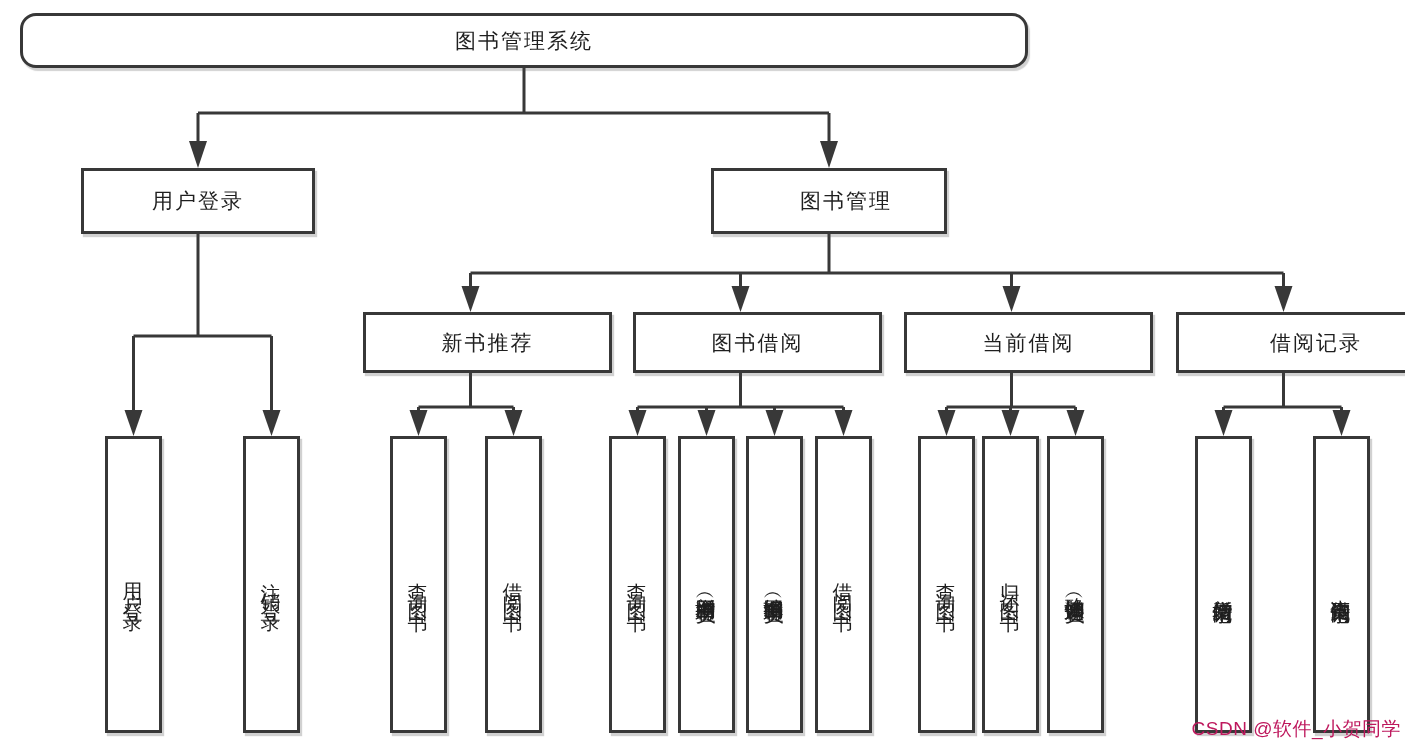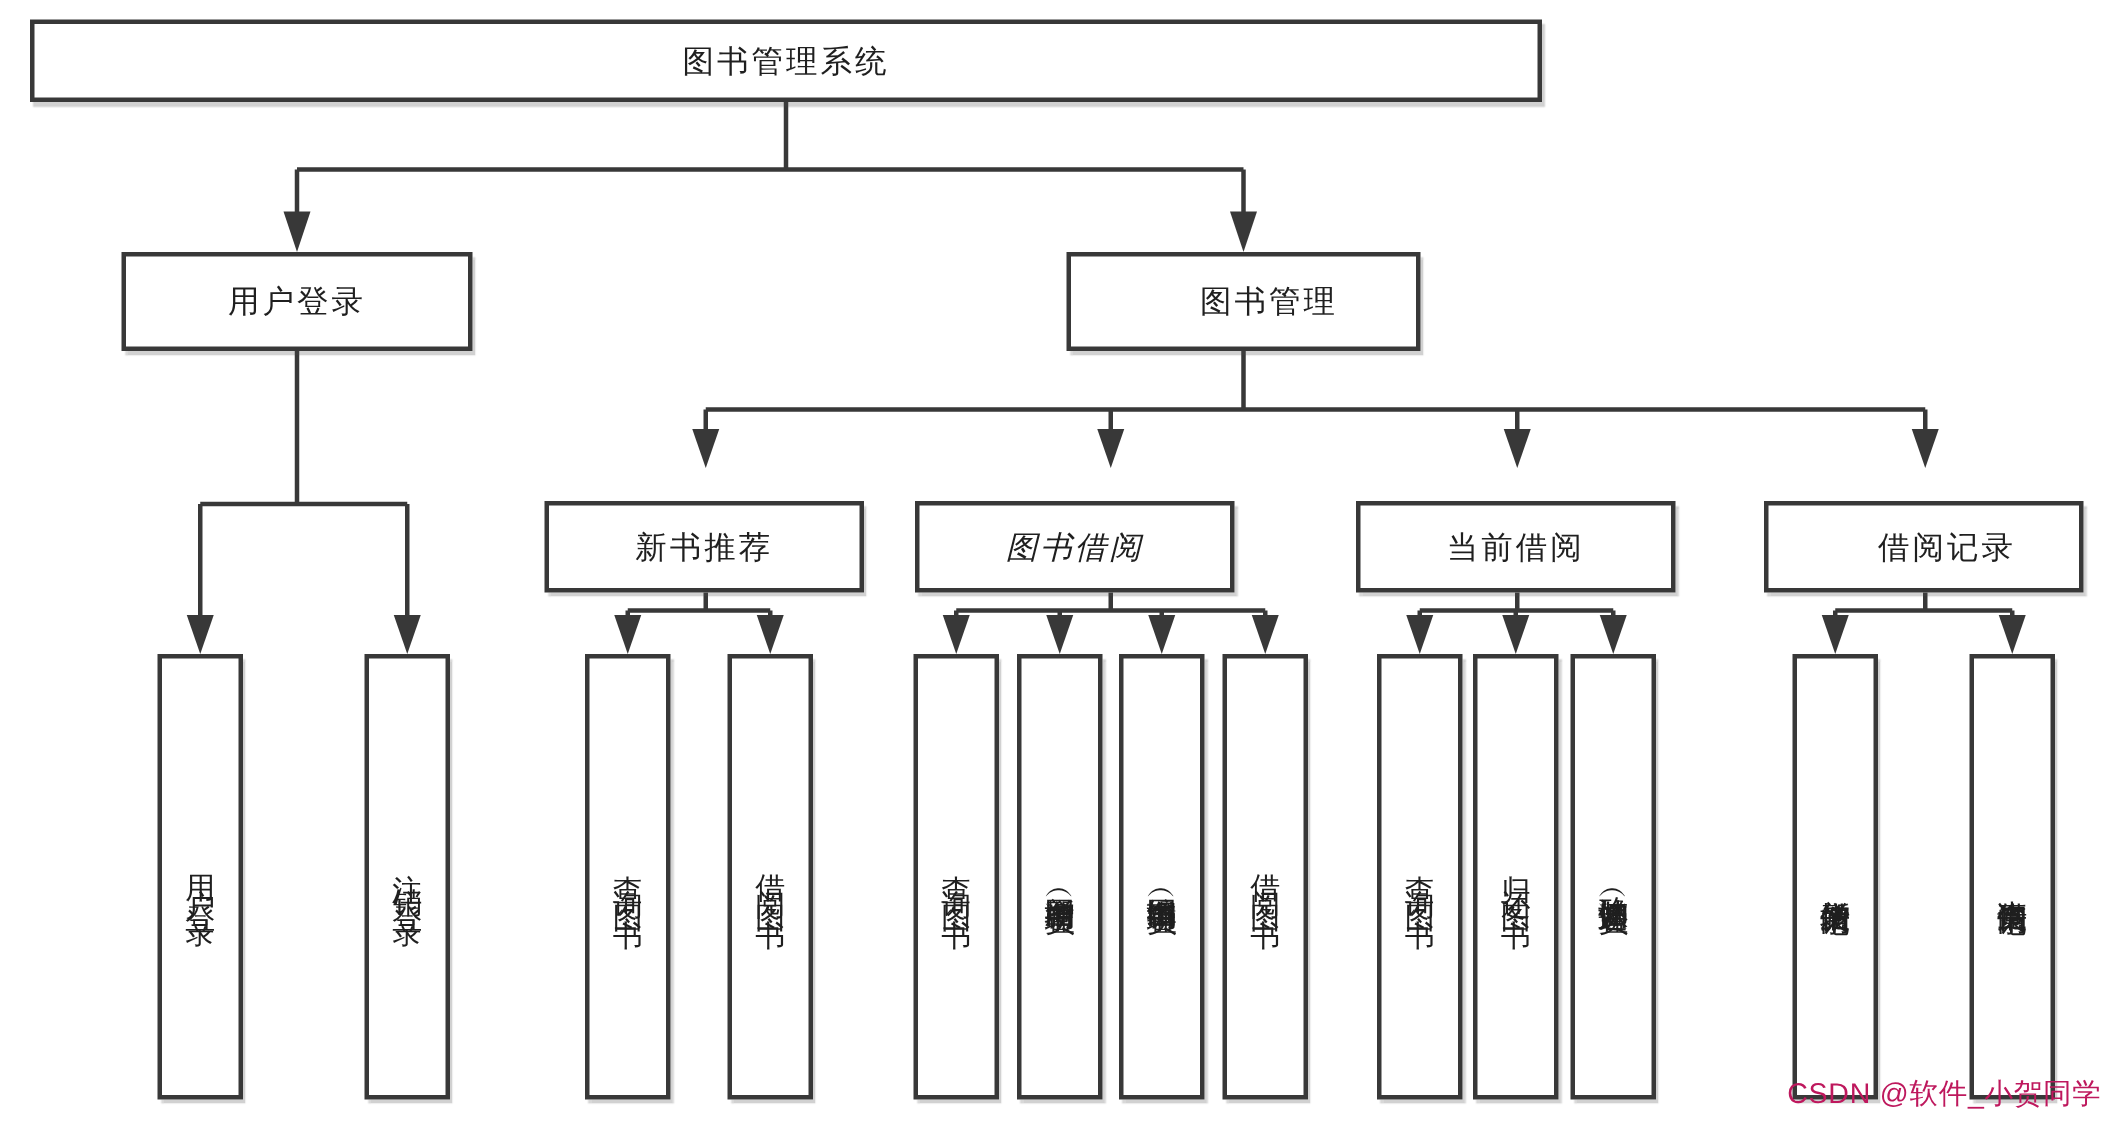--- a/index.html
+++ b/index.html
@@ -15,26 +15,26 @@
     position:absolute;
     box-sizing:border-box;
     background:#ffffff;
     border:3px solid #383838;
     color:#1f1f1f;
     display:flex;align-items:center;justify-content:center;
     z-index:2;
     box-shadow:2px 3px 1px rgba(70,70,70,0.25);
   }
   .hbox{font-size:21px;letter-spacing:2px;}
-  .root{left:20px;top:13px;width:1008px;height:55px;}
+  .root{left:20px;top:13px;width:1008px;height:55px;border-radius:16px;}
   .l2a{left:81px;top:168px;width:234px;height:66px;}
   .l2b{left:711px;top:168px;width:236px;height:66px;padding-left:34px;}
-  .r3{top:312px;width:213px;height:61px;margin-top:22px;}
+  .r3{top:312px;width:249px;height:61px;}
   .r3a{left:363px;}
-  .r3b{left:610px;font-style:italic;}
+  .r3b{left:633px;}
   .r3c{left:904px;}
   .r3d{left:1176px;padding-left:31px;}
   .leaf{
     top:436px;width:57px;height:297px;
     writing-mode:vertical-rl;text-orientation:mixed;
     font-size:20px;letter-spacing:10px;
     padding-top:4px;
   }
   .leaf.tight{letter-spacing:1px;font-size:20px;}
   .lf1{left:105px;}  .lf2{left:243px;}

